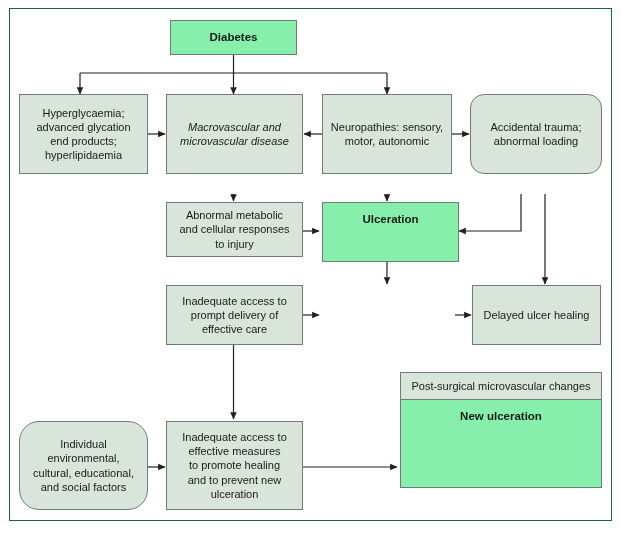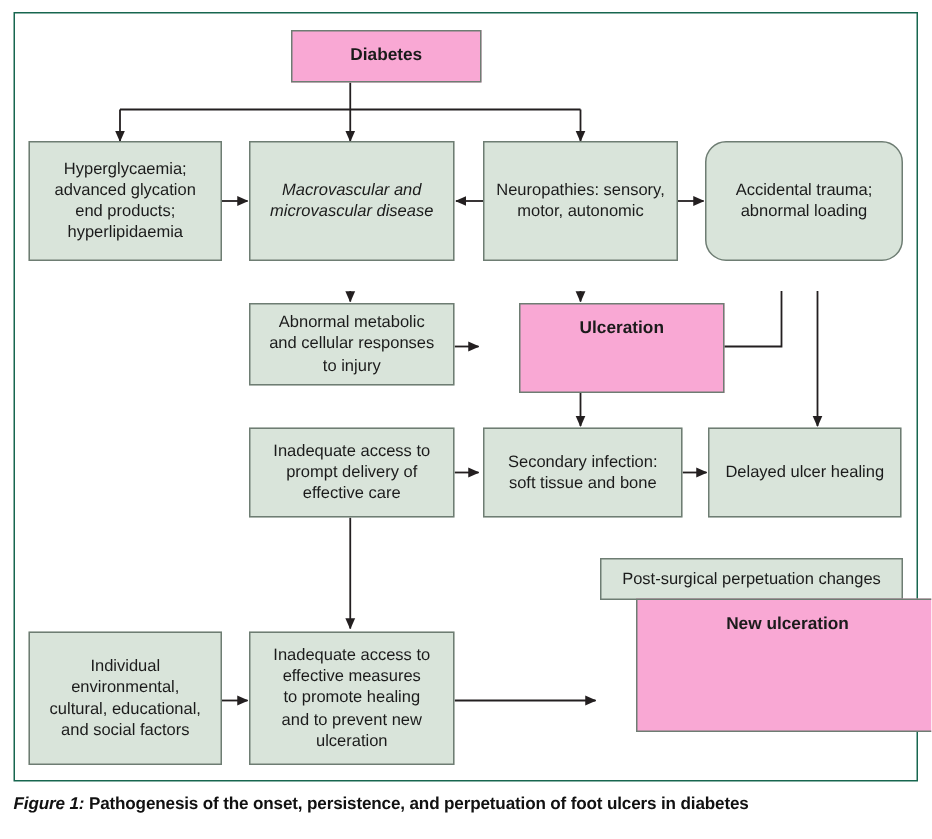--- a/index.html
+++ b/index.html
@@ -36,21 +36,21 @@
     display: flex;
     align-items: center;
     justify-content: center;
     text-align: center;
     color: #1b1b1b;
     line-height: 1.28;
     padding: 2px 4px;
     white-space: pre-line;
   }
   .node.green  { background: #d9e4da; }
-  .node.blue   { background: #f9a8d4; margin-left: 24px; }
+  .node.blue   { background: #86efac; }
   .node.bold   { font-weight: bold; }
   .node span { display: block; width: 100%; }
 
   
   .node.top-text { align-items: flex-start; padding-top: 9px; }
 
   #caption {
     position: absolute;
     left: 9px; top: 530px;
     width: 604px;
@@ -150,47 +150,42 @@
   <div class="node blue bold top-text" style="left:322px; top:202px; width:137px; height:60px; font-size:11.5px;">
     <span>Ulceration</span>
   </div>
 
   <div class="node green" style="left:166px; top:285px; width:137px; height:60px; font-size:11px;">
     <span>Inadequate access to
 prompt delivery of
 effective care</span>
   </div>
 
-  <div class="node green" style="left:322px; top:285px; width:133px; height:60px; font-size:11px;">
-    <span>Secondary infection:
-soft tissue and bone</span>
-  </div>
 
   <div class="node green" style="left:472px; top:285px; width:129px; height:60px; font-size:11px;">
     <span>Delayed ulcer healing</span>
   </div>
 
   <div class="node green" style="left:400px; top:372px; width:202px; height:28px; font-size:11px;">
-    <span>Post-surgical perpetuation changes</span>
+    <span>Post-surgical microvascular changes</span>
   </div>
 
-  <div class="node green" style="left:19px; top:421px; width:129px; height:89px; font-size:11px;">
+  <div class="node green" style="left:19px; top:421px; width:129px; height:89px; font-size:11px;border-radius:20px;">
     <span>Individual
 environmental,
 cultural, educational,
 and social factors</span>
   </div>
 
   <div class="node green" style="left:166px; top:421px; width:137px; height:89px; font-size:11px;">
     <span>Inadequate access to
 effective measures
 to promote healing
 and to prevent new
 ulceration</span>
   </div>
 
   <div class="node blue bold top-text" style="left:400px; top:399px; width:202px; height:89px; font-size:11.5px;">
     <span>New ulceration</span>
   </div>
 
-  <div id="caption"><span class="figno">Figure 1:</span><span> Pathogenesis of the onset, persistence, and perpetuation of foot ulcers in diabetes</span></div>
 
 </div>
 
 </body></html>

